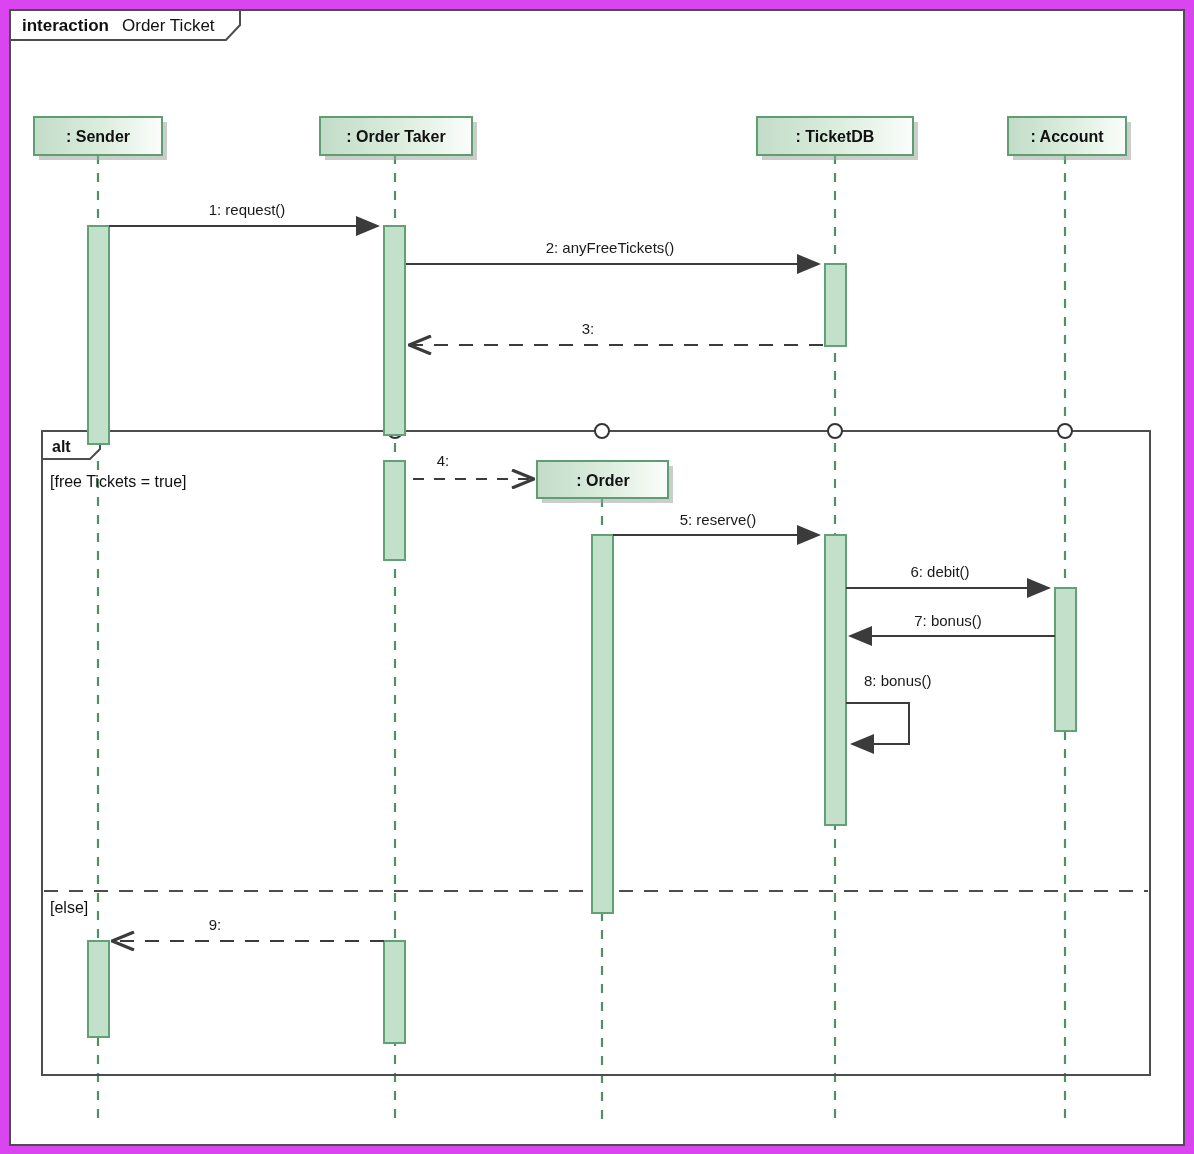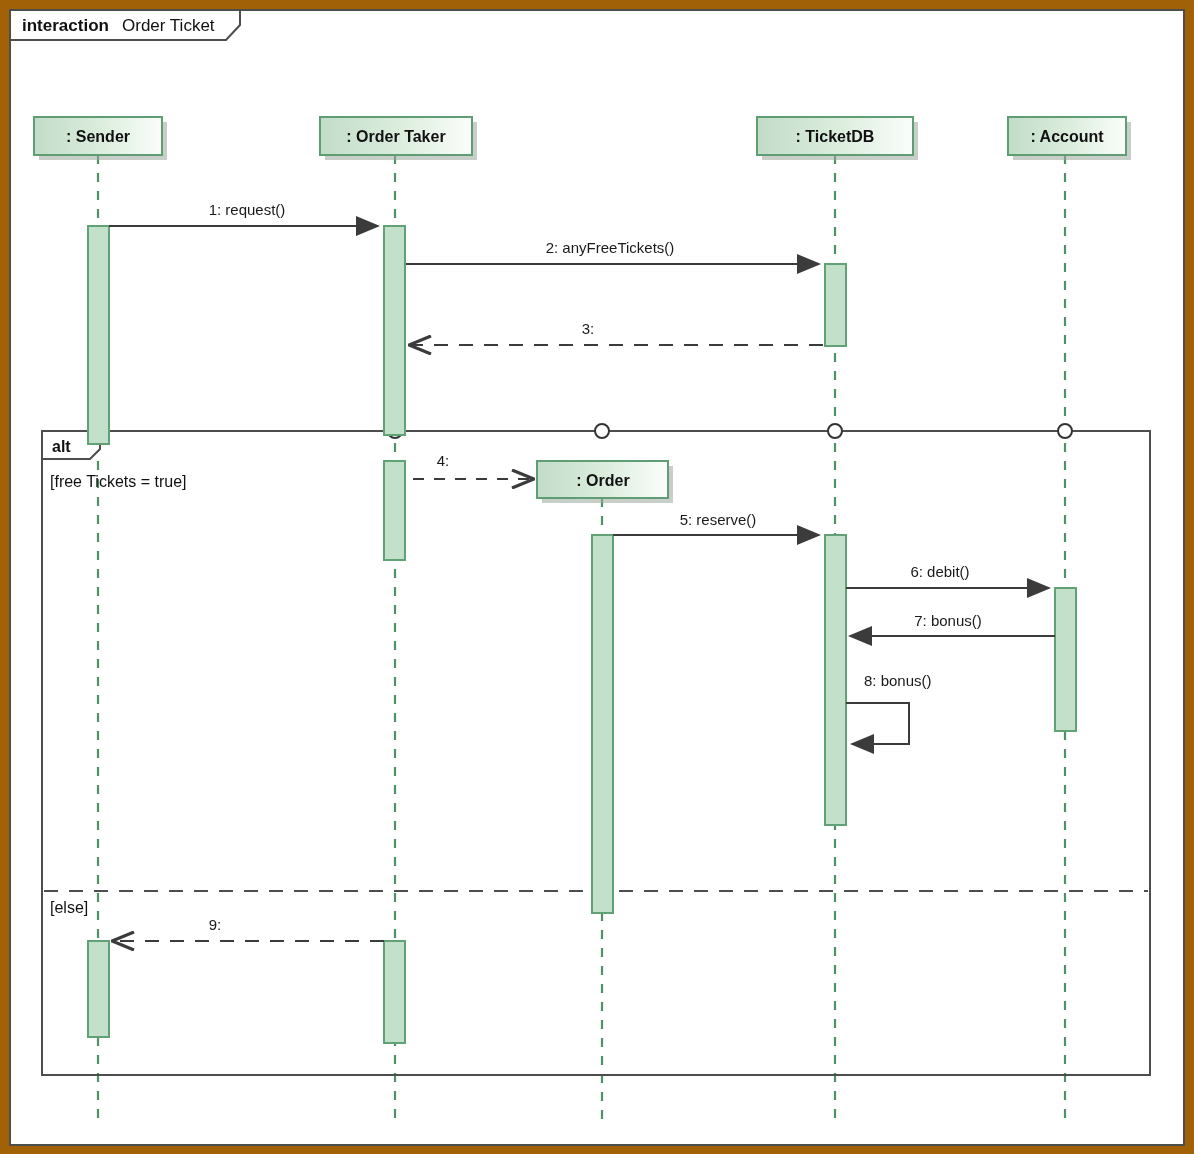--- a/index.html
+++ b/index.html
@@ -5,21 +5,21 @@
   html, body {
     margin: 0;
     padding: 0;
     background: #ffffff;
     font-family: "Liberation Sans", sans-serif;
   }
   #canvas {
     position: relative;
     width: 1194px;
     height: 1154px;
-    background: #a16207;
+    background: #d946ef;
     overflow: hidden;
   }
   svg.diagram {
     position: absolute;
     left: 0;
     top: 0;
     width: 1194px;
     height: 1154px;
   }
   .lifeline-label {

